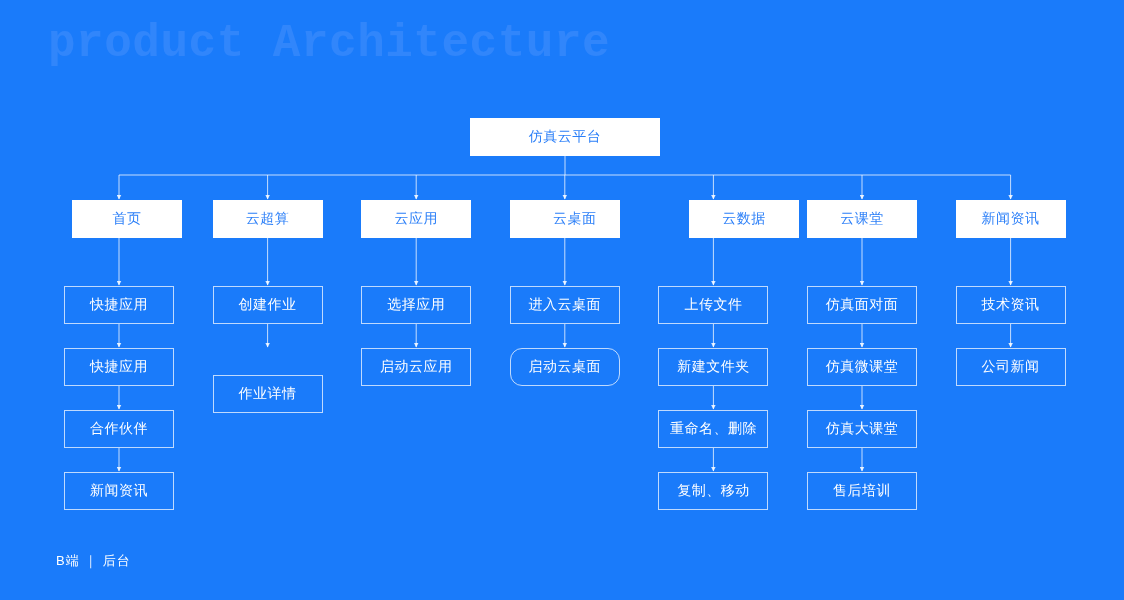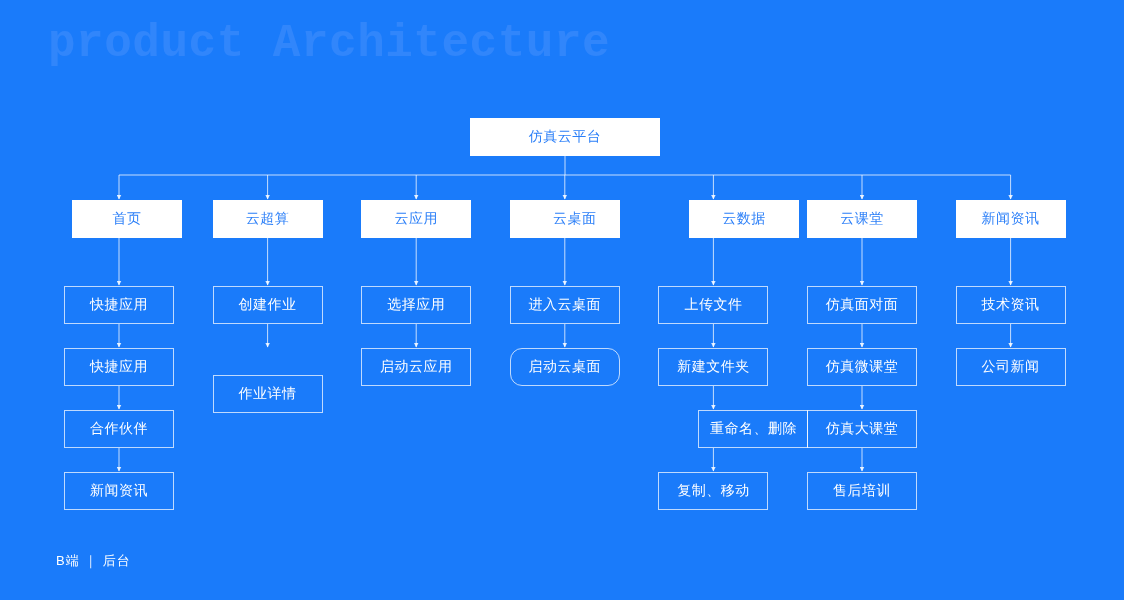--- a/index.html
+++ b/index.html
@@ -154,21 +154,21 @@
       <div class="node lvl3" style="left: 212.6px; top: 348px; margin-top: 27px;">作业详情</div>
       <div class="node lvl2" style="left: 361.2px; top: 200px;">云应用</div>
       <div class="node lvl3" style="left: 361.2px; top: 286px;">选择应用</div>
       <div class="node lvl3" style="left: 361.2px; top: 348px;">启动云应用</div>
       <div class="node lvl2" style="left: 509.8px; top: 200px; padding-left: 20px;">云桌面</div>
       <div class="node lvl3" style="left: 509.8px; top: 286px;">进入云桌面</div>
       <div class="node lvl3" style="left: 509.8px; top: 348px; border-radius: 12px;">启动云桌面</div>
       <div class="node lvl2" style="left: 689px; top: 200px;">云数据</div>
       <div class="node lvl3" style="left: 658.4px; top: 286px;">上传文件</div>
       <div class="node lvl3" style="left: 658.4px; top: 348px;">新建文件夹</div>
-      <div class="node lvl3" style="left: 658.4px; top: 410px; margin-left: 40px;">重命名、删除</div>
+      <div class="node lvl3" style="left: 658.4px; top: 410px;">重命名、删除</div>
       <div class="node lvl3" style="left: 658.4px; top: 472px;">复制、移动</div>
       <div class="node lvl2" style="left: 807px; top: 200px;">云课堂</div>
       <div class="node lvl3" style="left: 807px; top: 286px;">仿真面对面</div>
       <div class="node lvl3" style="left: 807px; top: 348px;">仿真微课堂</div>
       <div class="node lvl3" style="left: 807px; top: 410px;">仿真大课堂</div>
       <div class="node lvl3" style="left: 807px; top: 472px;">售后培训</div>
       <div class="node lvl2" style="left: 955.6px; top: 200px;">新闻资讯</div>
       <div class="node lvl3" style="left: 955.6px; top: 286px;">技术资讯</div>
       <div class="node lvl3" style="left: 955.6px; top: 348px;">公司新闻</div>
     </div>

